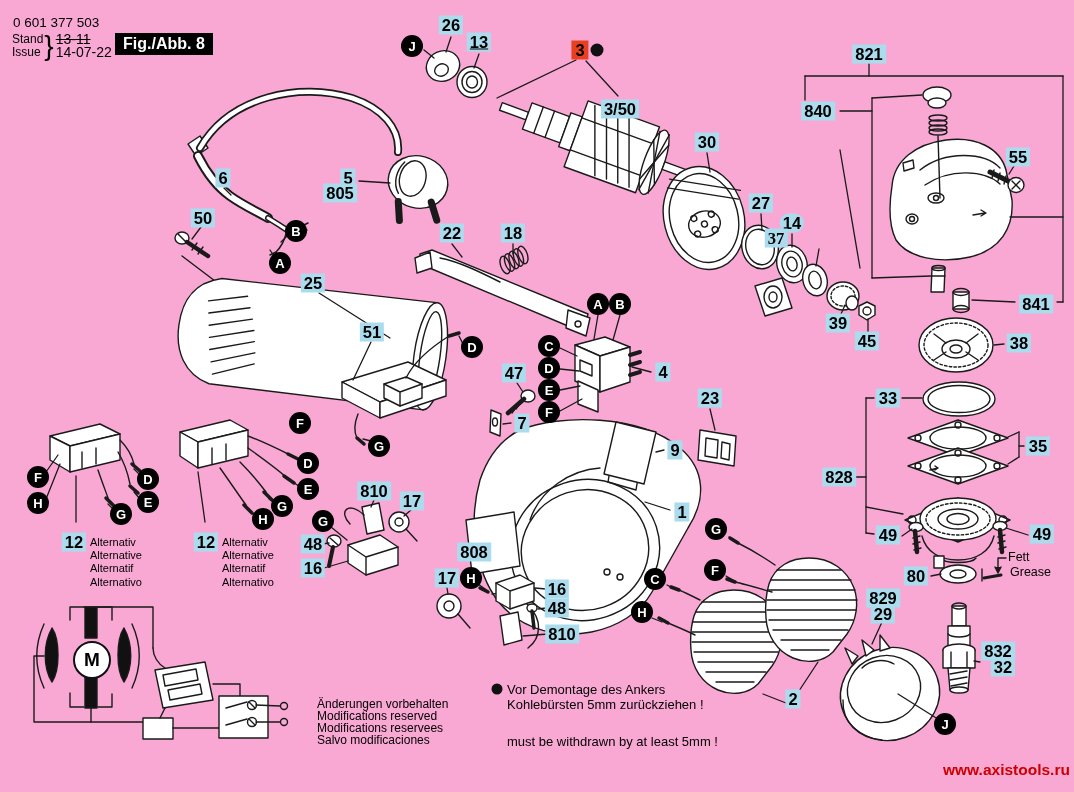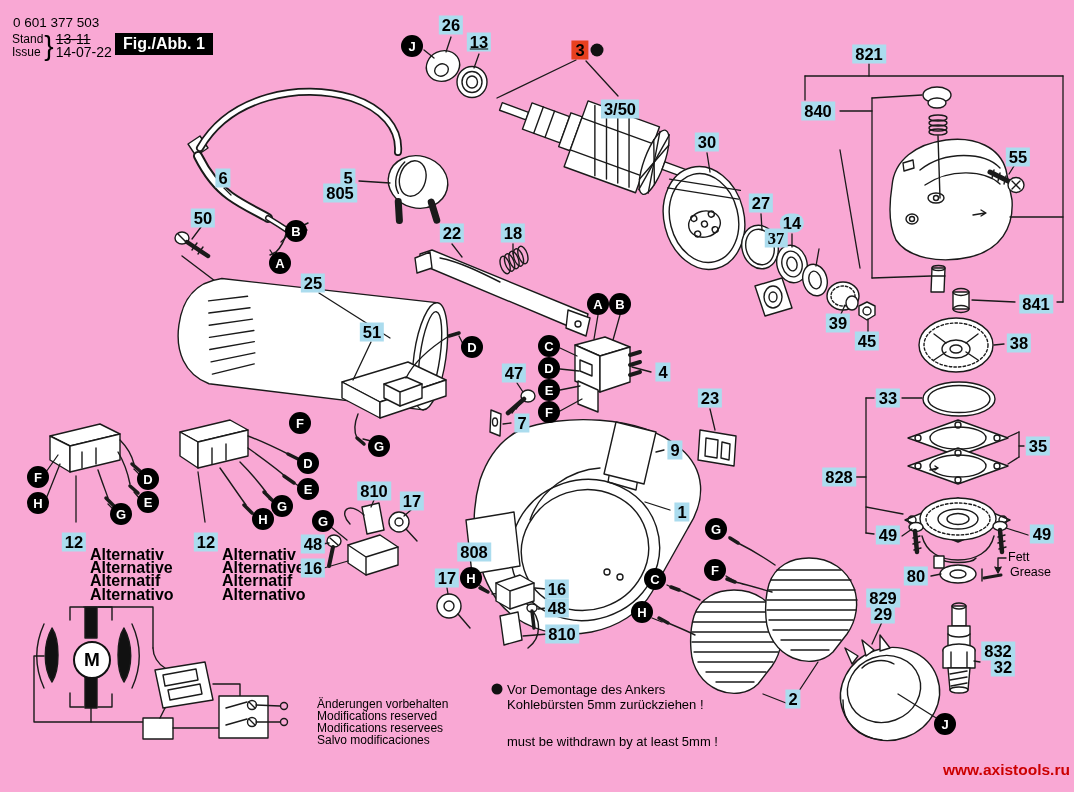--- a/index.html
+++ b/index.html
@@ -14,21 +14,21 @@
           background:#000;color:#fff;font-weight:bold;font-size:13px;display:flex;align-items:center;
           justify-content:center;z-index:5;}
   .textline{position:absolute;transform:translateY(-50%);white-space:nowrap;}
   .pn{left:13px;top:22px;font-size:13.5px;}
   .figbox{left:115px;top:44px;background:#000;color:#fff;font-weight:bold;font-size:16px;padding:2px 8px;}
   .standblock{position:absolute;left:12px;top:33px;display:flex;align-items:flex-end;}
   .standcol{font-size:12px;line-height:13px;}
   .brace{font-size:28px;font-weight:200;margin:0 2px 0 1px;line-height:26px;}
   .datecol{font-size:14px;line-height:13px;}
   .strike{text-decoration:line-through;}
-  .altblock{position:absolute;font-weight:bold;font-size:16px;line-height:13.2px;margin-top:12px;}
+  .altblock{position:absolute;font-weight:normal;font-size:11px;line-height:13.2px;}
   .warn{font-size:13px;}
   .chg{font-size:12px;line-height:12px;}
   .fett{font-size:12.5px;}
   .url{font-weight:bold;font-size:15.5px;color:#cc0000;}
   .motor-badge{position:absolute;left:73px;top:641px;width:34px;height:34px;border:2.5px solid #111;
           border-radius:50%;background:#fff;display:flex;align-items:center;justify-content:center;
           font-weight:bold;font-size:19px;z-index:4;}
 </style>
 </head>
 <body>
@@ -580,21 +580,21 @@
     <div class="standcol">
       <div>Stand</div>
       <div>Issue</div>
     </div>
     <div class="brace">}</div>
     <div class="datecol">
       <div class="strike">13-11</div>
       <div>14-07-22</div>
     </div>
   </div>
-  <div class="textline figbox">Fig./Abb. 1</div>
+  <div class="textline figbox">Fig./Abb. 8</div>
 
   <span class="hlabel" style="left:580px;top:50px">3</span>
 
   <span class="plabel" style="left:74px;top:542px">12</span>
   <div class="altblock" style="left:90px;top:536px">
     <div>Alternativ</div>
     <div>Alternative</div>
     <div>Alternatif</div>
     <div>Alternativo</div>
   </div>

